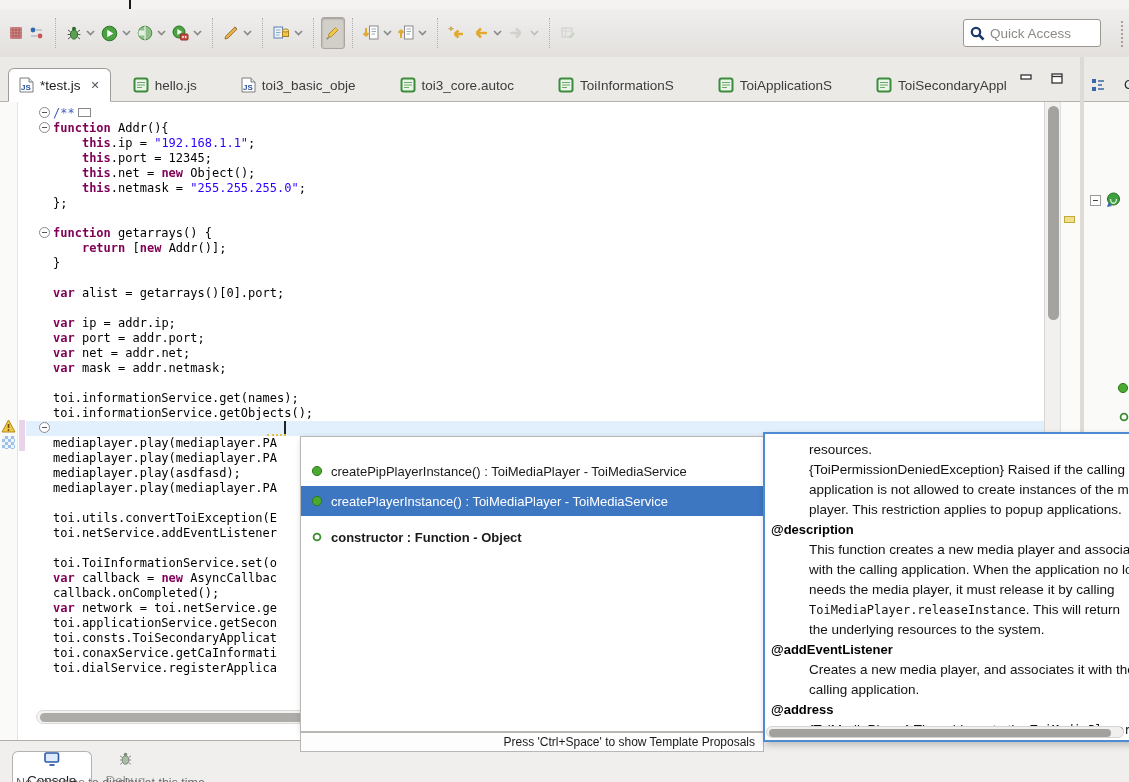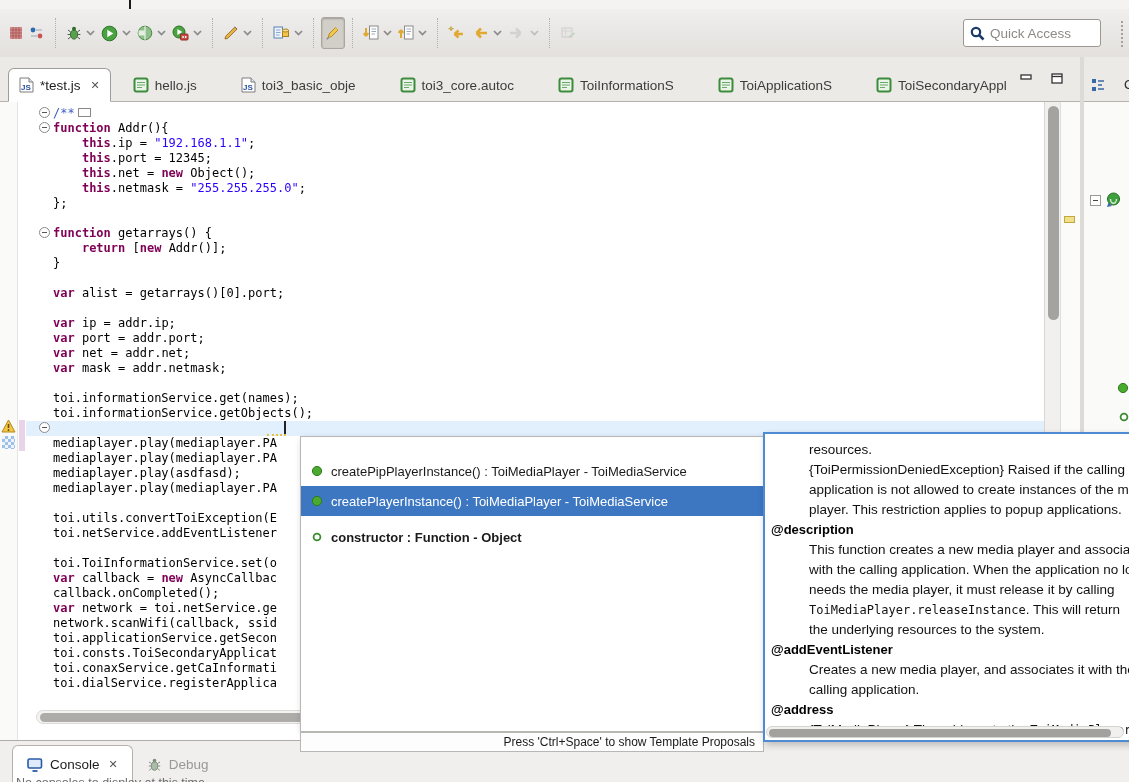--- a/index.html
+++ b/index.html
@@ -83,21 +83,21 @@
                     gap:19px; font-size:13.5px; color:#2b2b2b; }
   .outline-body { position:absolute; left:0; top:45px; width:45px; height:638px; }
   .ol-minus { position:absolute; width:11px; height:11px; border:1px solid #9a9a9a; background:#fff; }
   .ol-minus::after { content:""; position:absolute; left:2px; top:4px; width:5px; height:1px; background:#444; }
   .ol-item { position:absolute; }
 
   
   .console-panel { position:absolute; left:0; top:740px; width:1129px; height:42px; background:#f1efee;
                    border-top:1px solid #b0ada9; z-index:5; }
   .console-tabs { position:absolute; left:12px; top:2px; display:flex; align-items:flex-end; height:40px; }
-  .ctab { display:flex; align-items:center; gap:7px; height:38px; padding:0 14px; font-size:13.5px; color:#9a9896; }
+  .ctab { display:flex; align-items:center; gap:7px; height:32px; padding:0 14px; font-size:13.5px; color:#9a9896;flex-direction:column; }
   .ctab.active { background:#fff; border:1px solid #b5b2ae; border-bottom:none; border-radius:6px 6px 0 0; color:#1c1c1c; }
   .ctab .close { font-size:11px; color:#555; margin-left:2px; }
   .console-msg { position:absolute; left:16px; top:35px; font-size:12.5px; color:#6a6a6a; }
 
   
   .proposals { position:absolute; left:300px; top:436px; width:464px; height:296px; background:#fff;
                border:1px solid #b9b7b4; box-shadow:2px 3px 7px rgba(0,0,0,.22); z-index:40; padding-top:19px; }
   .prop-row { display:flex; align-items:center; gap:8px; height:30px; padding:0 10px; font-size:13px; color:#1a1a1a; }
   .prop-row.selected { background:#3d77c2; color:#fff; }
   .prop-row.gap { margin-top:6px;font-weight:bold; }
@@ -460,21 +460,20 @@
           <div class="code-line"><span>mediaplayer.play(asdfasd);</span></div>
           <div class="code-line"><span>mediaplayer.play(mediaplayer.PA</span></div>
           <div class="code-line"></div>
           <div class="code-line"><span>toi.utils.convertToiException(E</span></div>
           <div class="code-line"><span>toi.netService.addEventListener</span></div>
           <div class="code-line"></div>
           <div class="code-line"><span>toi.ToiInformationService.set(o</span></div>
           <div class="code-line"><span class="tok-k">var</span><span> callback = </span><span class="tok-k">new</span><span> AsyncCallbac</span></div>
           <div class="code-line"><span>callback.onCompleted();</span></div>
           <div class="code-line"><span class="tok-k">var</span><span> network = toi.netService.ge</span></div>
-          <div class="code-line"><span>network.scanWifi(callback, ssid</span></div>
           <div class="code-line"><span>toi.applicationService.getSecon</span></div>
           <div class="code-line"><span>toi.consts.ToiSecondaryApplicat</span></div>
           <div class="code-line"><span>toi.conaxService.getCaInformati</span></div>
           <div class="code-line"><span>toi.dialService.registerApplica</span></div>
         </div>
       <div class="caret"></div>
       <div class="squiggle"></div>
       <div class="hscroll">
           <div class="hthumb"></div>
         </div>

